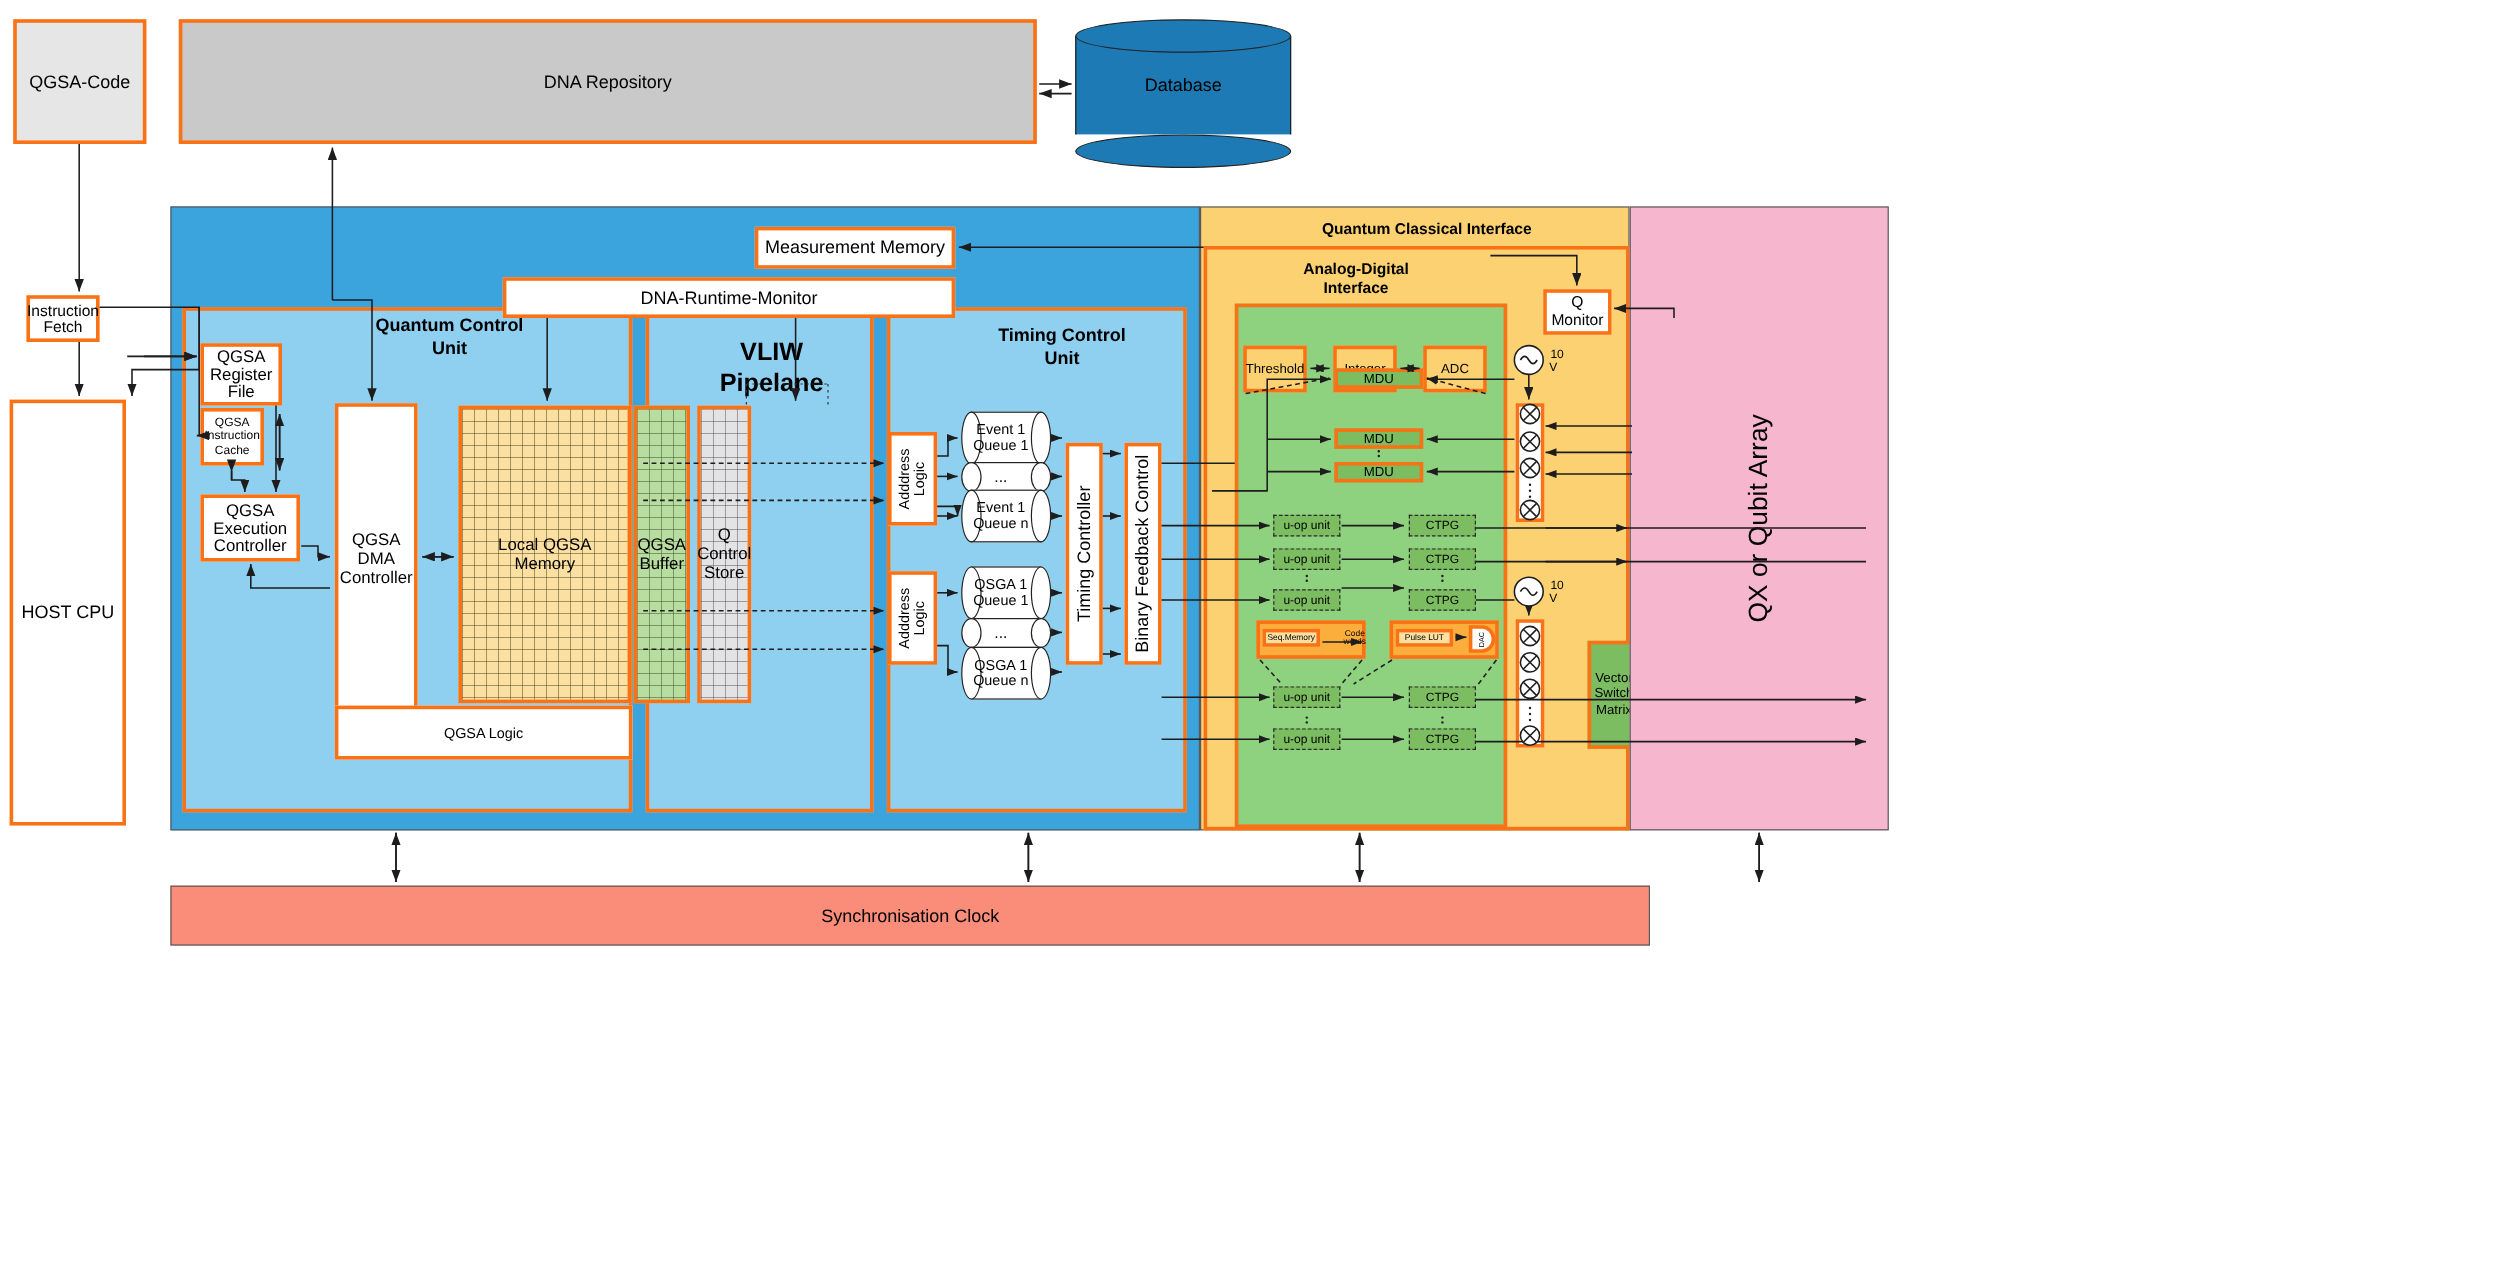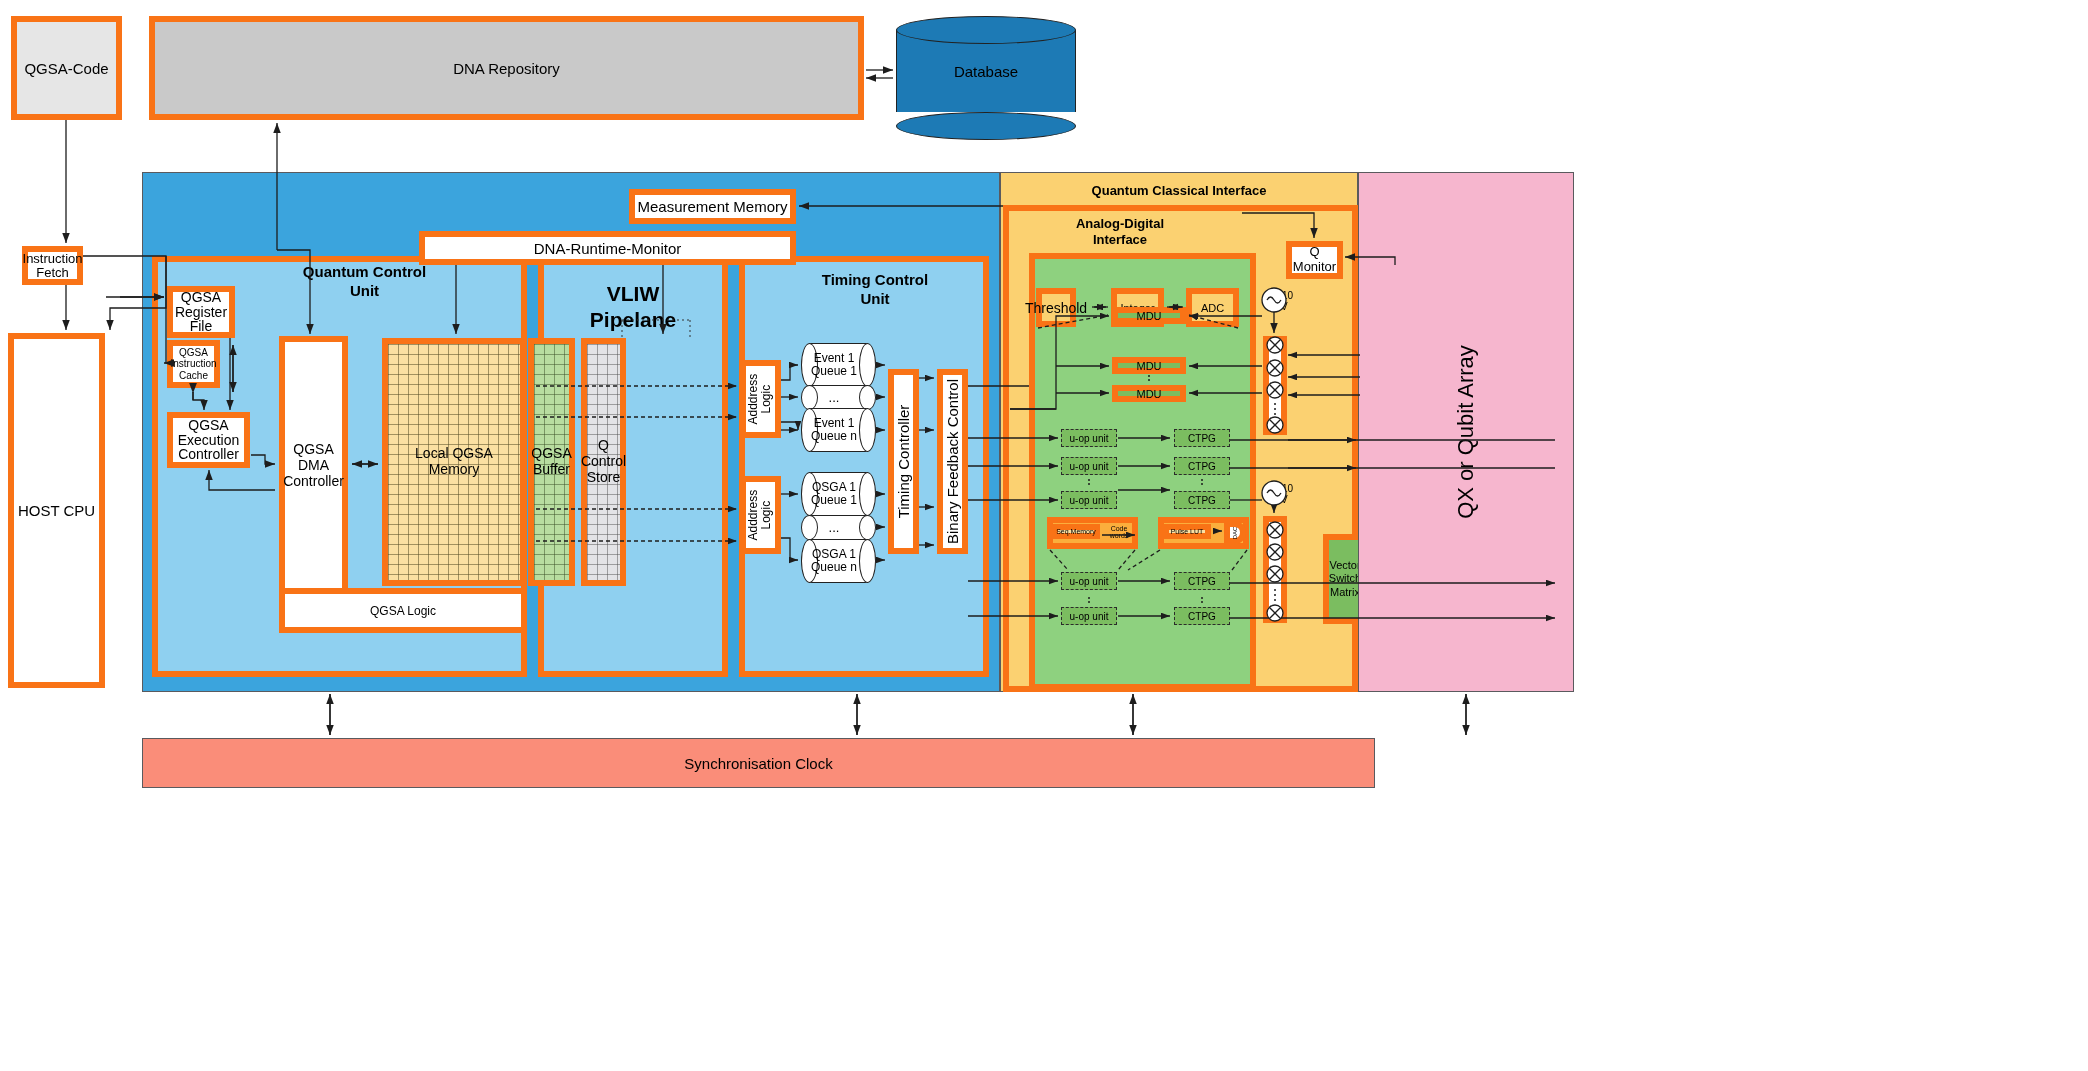--- a/index.html
+++ b/index.html
@@ -1,21 +1,21 @@
 <!DOCTYPE html>
 <html><head>
 <meta charset="utf-8">
 <style>
   html,body{margin:0;padding:0;background:#fff;}
   body{font-family:"Liberation Sans", sans-serif;}
   #root{position:relative;width:2088px;height:1071px;background:#ffffff;overflow:hidden;}
   .box{position:absolute;box-sizing:border-box;display:flex;align-items:center;justify-content:center;text-align:center;}
-  .bd{border:6px solid #f97316;}
+  .bd{border:3px solid #f97316;}
   .bd2{border:1.5px solid #5a5a5e;}
-  .lbl{position:absolute;text-align:center;color:#000;}
+  .lbl{position:absolute;text-align:center;color:#000;margin-left:10px;}
   .bold{font-weight:bold;}
   svg.ov{position:absolute;left:0;top:0;width:2088px;height:1071px;pointer-events:none;}
   .cyl{position:absolute;box-sizing:border-box;}
   .grid-y{background-color:#fbe0a2;background-image:
       repeating-linear-gradient(to right, rgba(90,80,40,.55) 0 1px, transparent 1px 10px),
       repeating-linear-gradient(to bottom, rgba(90,80,40,.55) 0 1px, transparent 1px 10px);}
   .grid-g{background-color:#b8dda0;background-image:
       repeating-linear-gradient(to right, rgba(60,80,40,.5) 0 1px, transparent 1px 10px),
       repeating-linear-gradient(to bottom, rgba(60,80,40,.5) 0 1px, transparent 1px 10px);}
   .grid-s{background-color:#e3e3e6;background-image:
@@ -184,21 +184,21 @@
 
   <div class="box bd2" style="left:1000px;top:172px;width:358px;height:520px;background:#fbd171;"></div>
   <div class="lbl bold" style="left:1000px;top:183px;width:358px;font-size:13px;">Quantum Classical Interface</div>
 
   <div class="box bd" style="left:1003px;top:205px;width:355px;height:487px;background:#fbd171;"></div>
   <div class="lbl bold" style="left:1020px;top:216px;width:200px;font-size:13px;white-space:pre-line;line-height:1.2;">Analog-Digital
 Interface</div>
 
   <div class="box bd" style="left:1029px;top:253px;width:227px;height:437px;background:#8ed17f;"></div>
 
-  <div class="box bd" style="left:1036px;top:288px;width:40px;height:39px;background:#fbd171;font-size:14px;">
+  <div class="box bd" style="left:1036px;top:288px;width:53px;height:39px;background:#fbd171;font-size:11px;">
     <span>Threshold</span>
   </div>
   <div class="box bd" style="left:1111px;top:288px;width:53px;height:39px;background:#fbd171;font-size:11px;">
     <span>Integer</span>
   </div>
   <div class="box bd" style="left:1186px;top:288px;width:53px;height:39px;background:#fbd171;font-size:11px;">
     <span>ADC</span>
   </div>
 
   <div class="box bd" style="left:1112px;top:307px;width:74px;height:17px;background:#7bbd60;font-size:11px;top:307px;">

